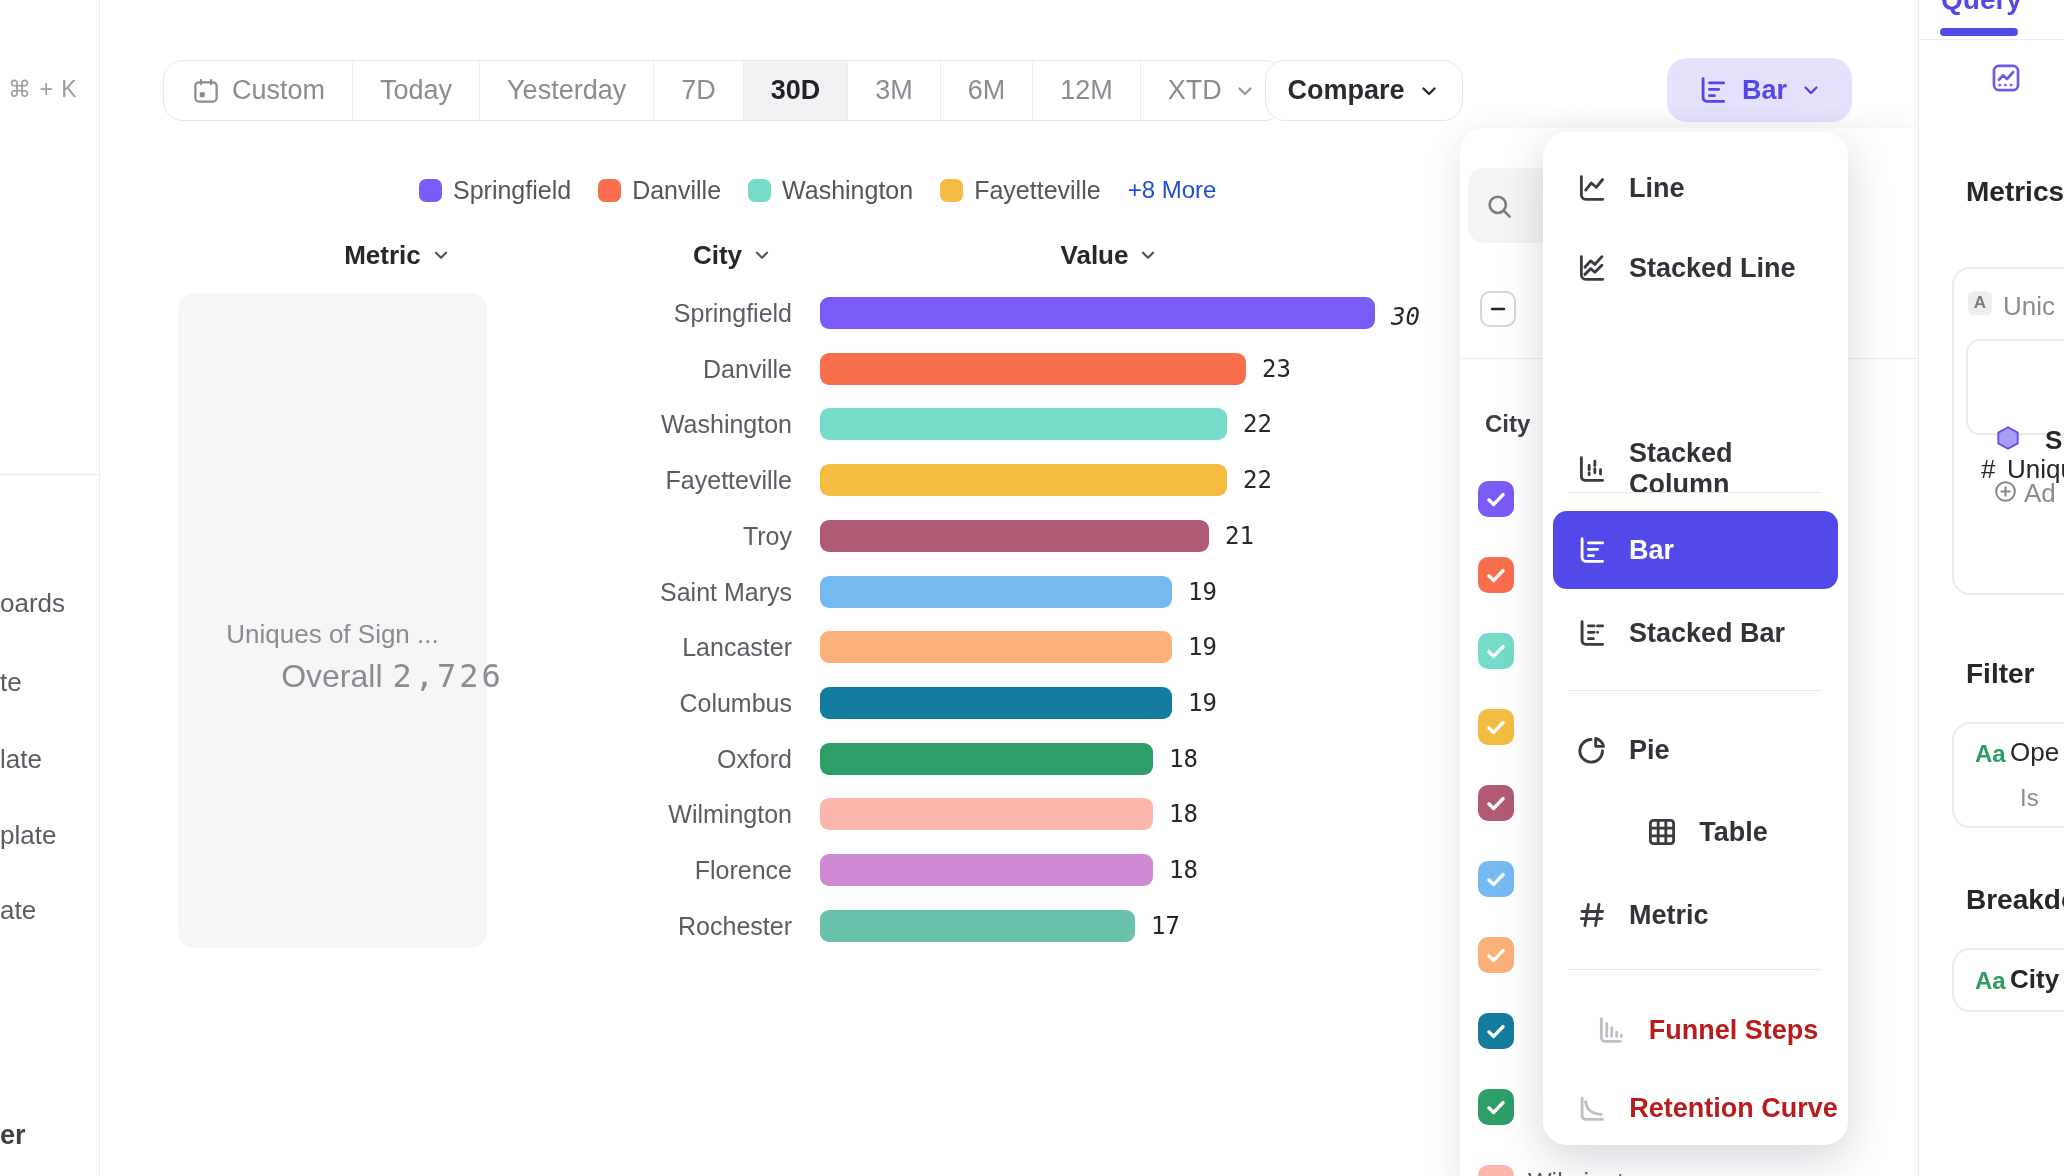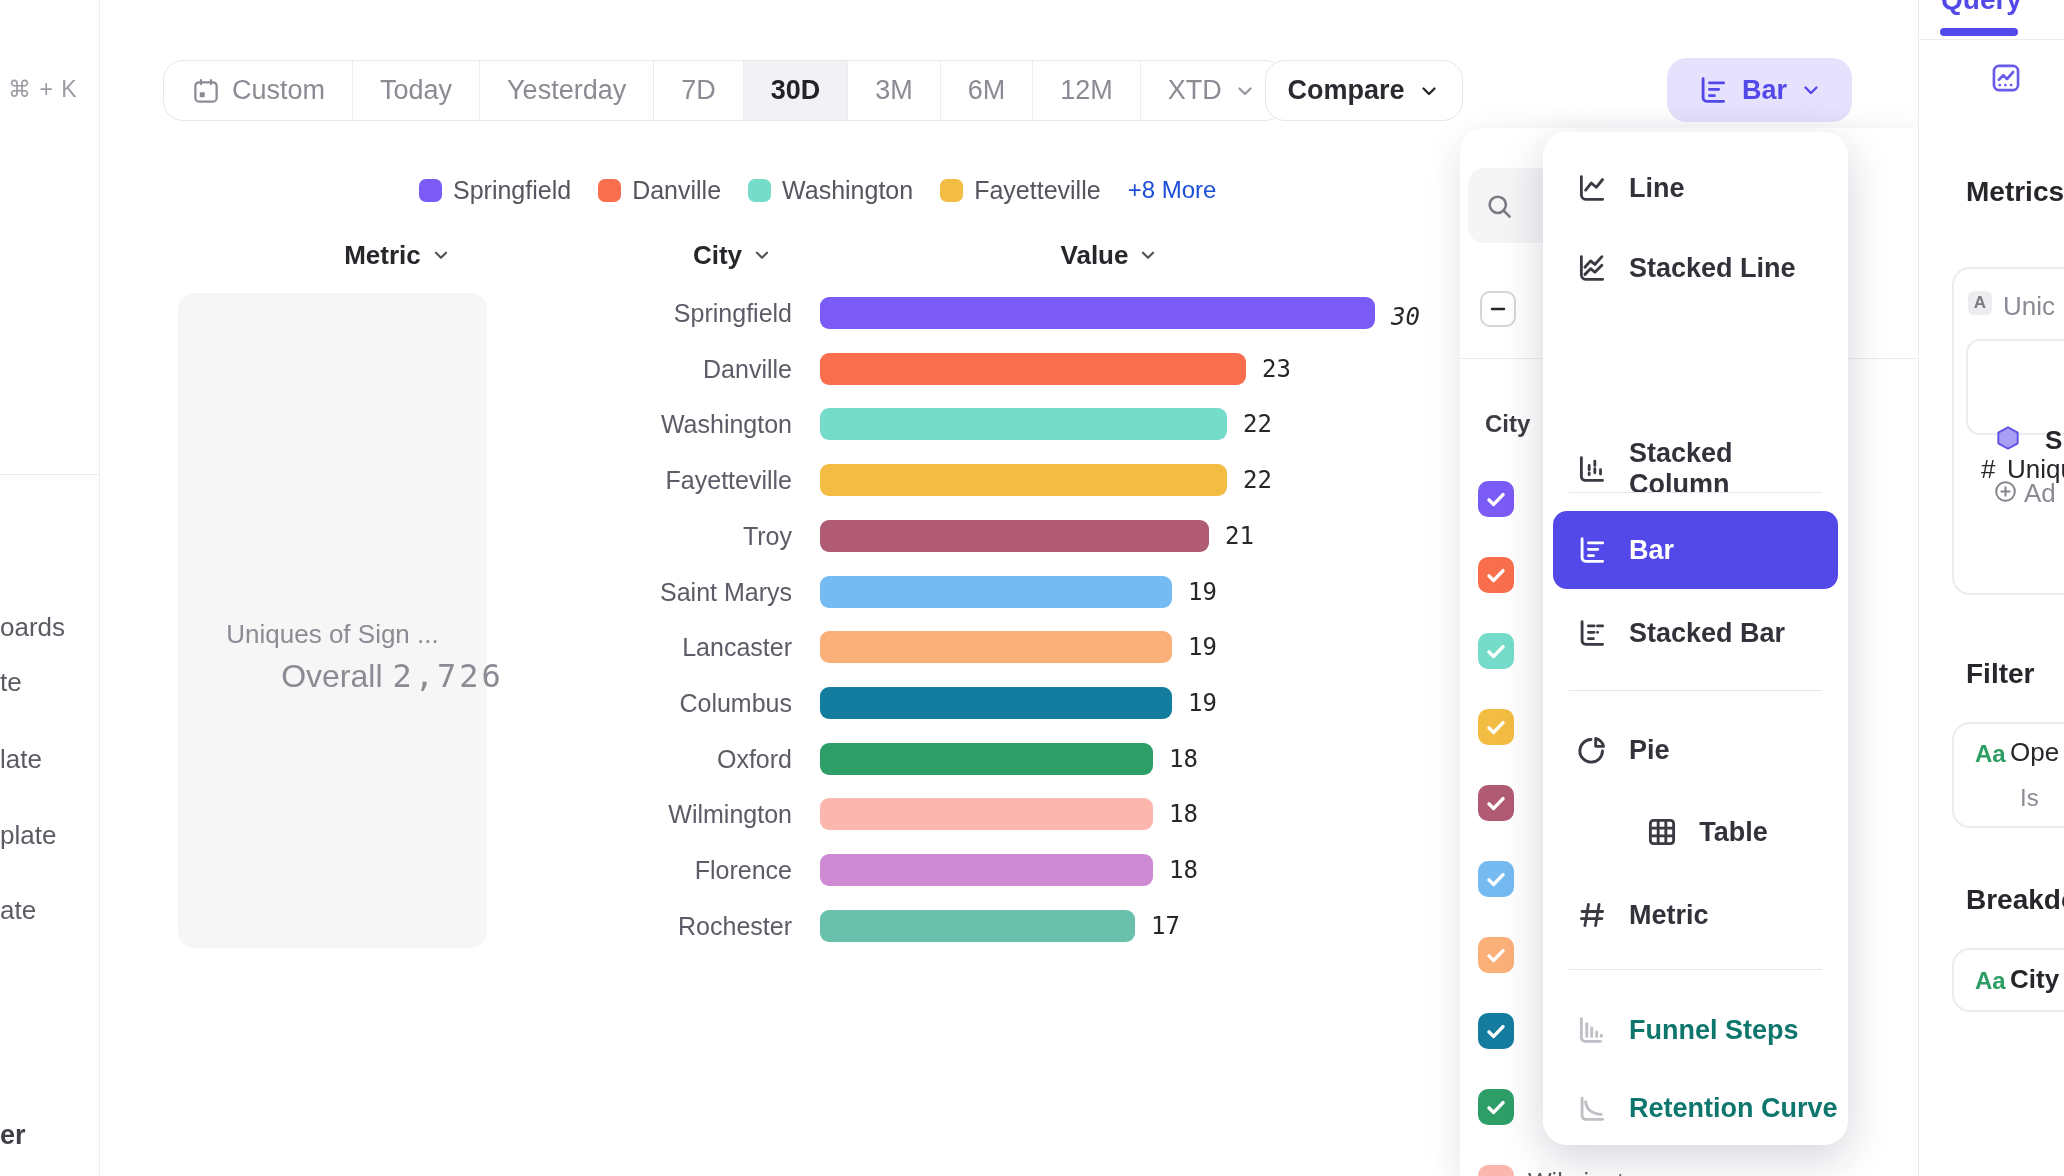--- a/index.html
+++ b/index.html
@@ -81,21 +81,21 @@
   .panel-row-label { position:absolute; left:68px; top:1040px; font-size:25px; color:#5c5c66; white-space:nowrap; }
 
   
   .chart-menu { position:absolute; left:1543px; top:132px; width:305px; height:1013px;
     background:#fff; border-radius:24px; box-shadow:0 14px 44px rgba(30,30,60,0.18); }
   .menu-item { position:absolute; left:10px; width:285px; height:78px; border-radius:14px;
     display:flex; align-items:center; cursor:pointer; color:#32323a; font-size:27px; font-weight:600; }
   .menu-item .mi-icon { width:34px; height:34px; margin-left:22px; margin-right:20px; color:#3a3a42; flex:0 0 auto; }
   .menu-item.selected { background:#5348e8; color:#fff; }
   .menu-item.selected .mi-icon { color:#fff; }
-  .menu-item.disabled { color:#0f766e; cursor:default; }
+  .menu-item.disabled { color:#b91c1c; cursor:default;justify-content:center; }
   .menu-item.disabled .mi-icon { color:#bfbfc6; }
   .menu-divider { position:absolute; left:26px; width:253px; height:1px; background:#e7e7ea; }
 
   
   .sidebar { position:absolute; left:1918px; top:0; width:146px; height:1176px;
     border-left:1px solid #ececee; background:#fff; }
   .sb-tab { position:absolute; left:22px; top:-16px; font-size:28px; font-weight:700; color:#5348e8; white-space:nowrap; }
   .sb-underline { position:absolute; left:21px; top:28px; width:78px; height:8px; border-radius:5px; background:#5348e8; }
   .sb-topdivider { position:absolute; left:0; top:39px; width:100%; height:1px; background:#ececee; }
   .sb-charticon { position:absolute; left:70px; top:61px; width:34px; height:34px; color:#6a5be8; cursor:pointer; }
@@ -110,21 +110,21 @@
   .hex-icon { position:absolute; left:26px; top:83px; width:28px; height:28px; }
   .plus-icon { position:absolute; left:24px; top:137px; width:27px; height:27px; color:#85858d; }
 </style>
 </head>
 <body>
 
 <div class="left-rail">
   <div class="rail-shortcut">⌘ + K</div>
   <div class="rail-divider"></div>
   <div id="rail-items">
-      <div class="rail-item" style="top: 612px;">oards</div>
+      <div class="rail-item" style="top: 588px;">oards</div>
       <div class="rail-item" style="top: 667px;">te</div>
       <div class="rail-item" style="top: 744px;">late</div>
       <div class="rail-item" style="top: 820px;">plate</div>
       <div class="rail-item" style="top: 895px;">ate</div>
     </div>
   <div class="rail-bottom">er</div>
 </div>
 
 <div class="toolbar" id="toolbar">
     <div class="tb-seg">

